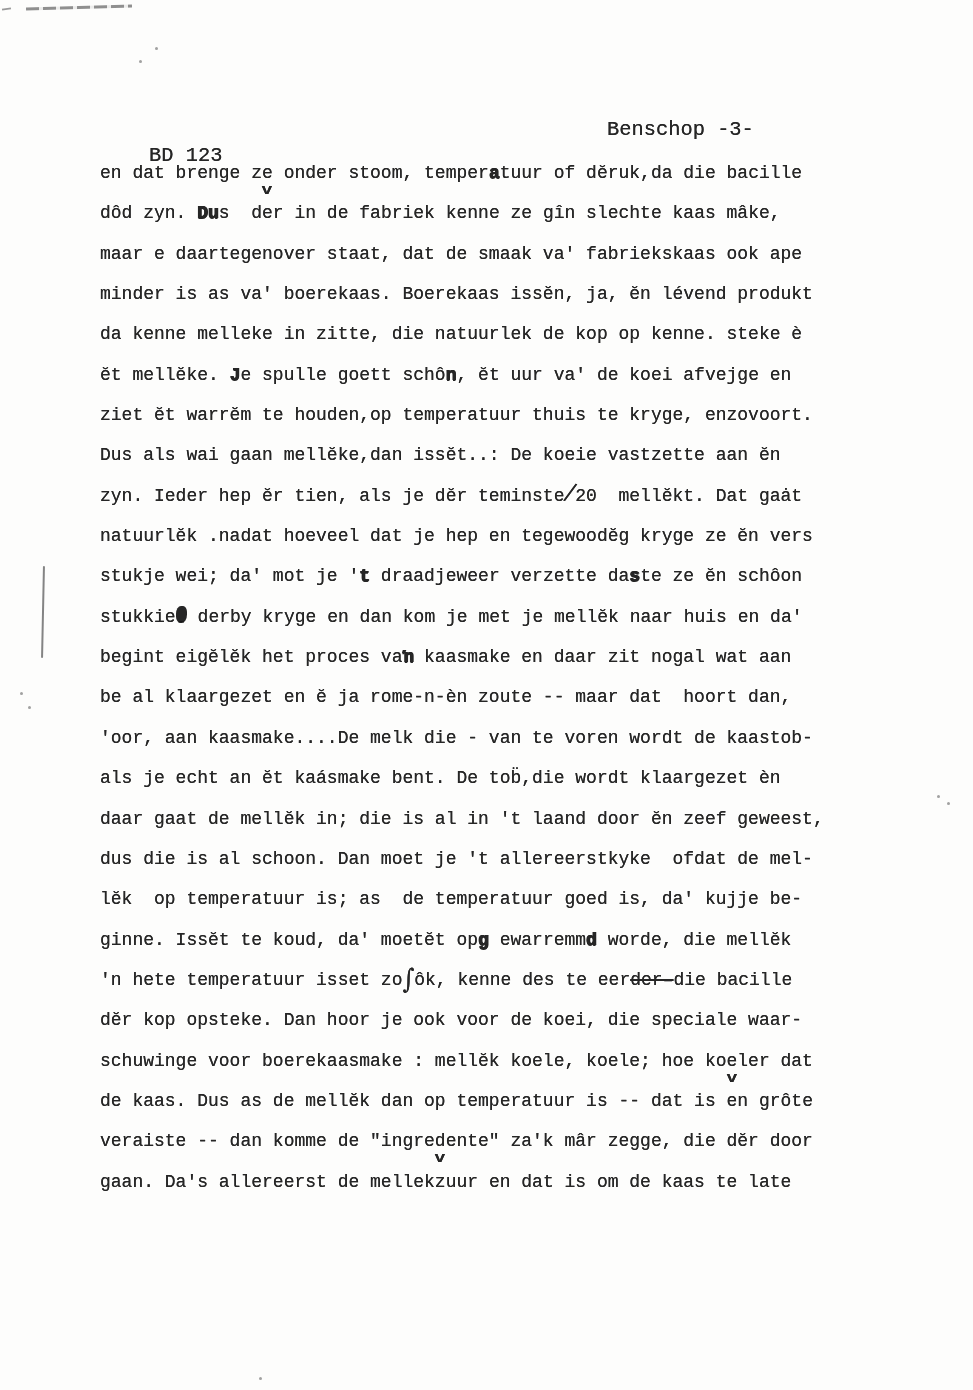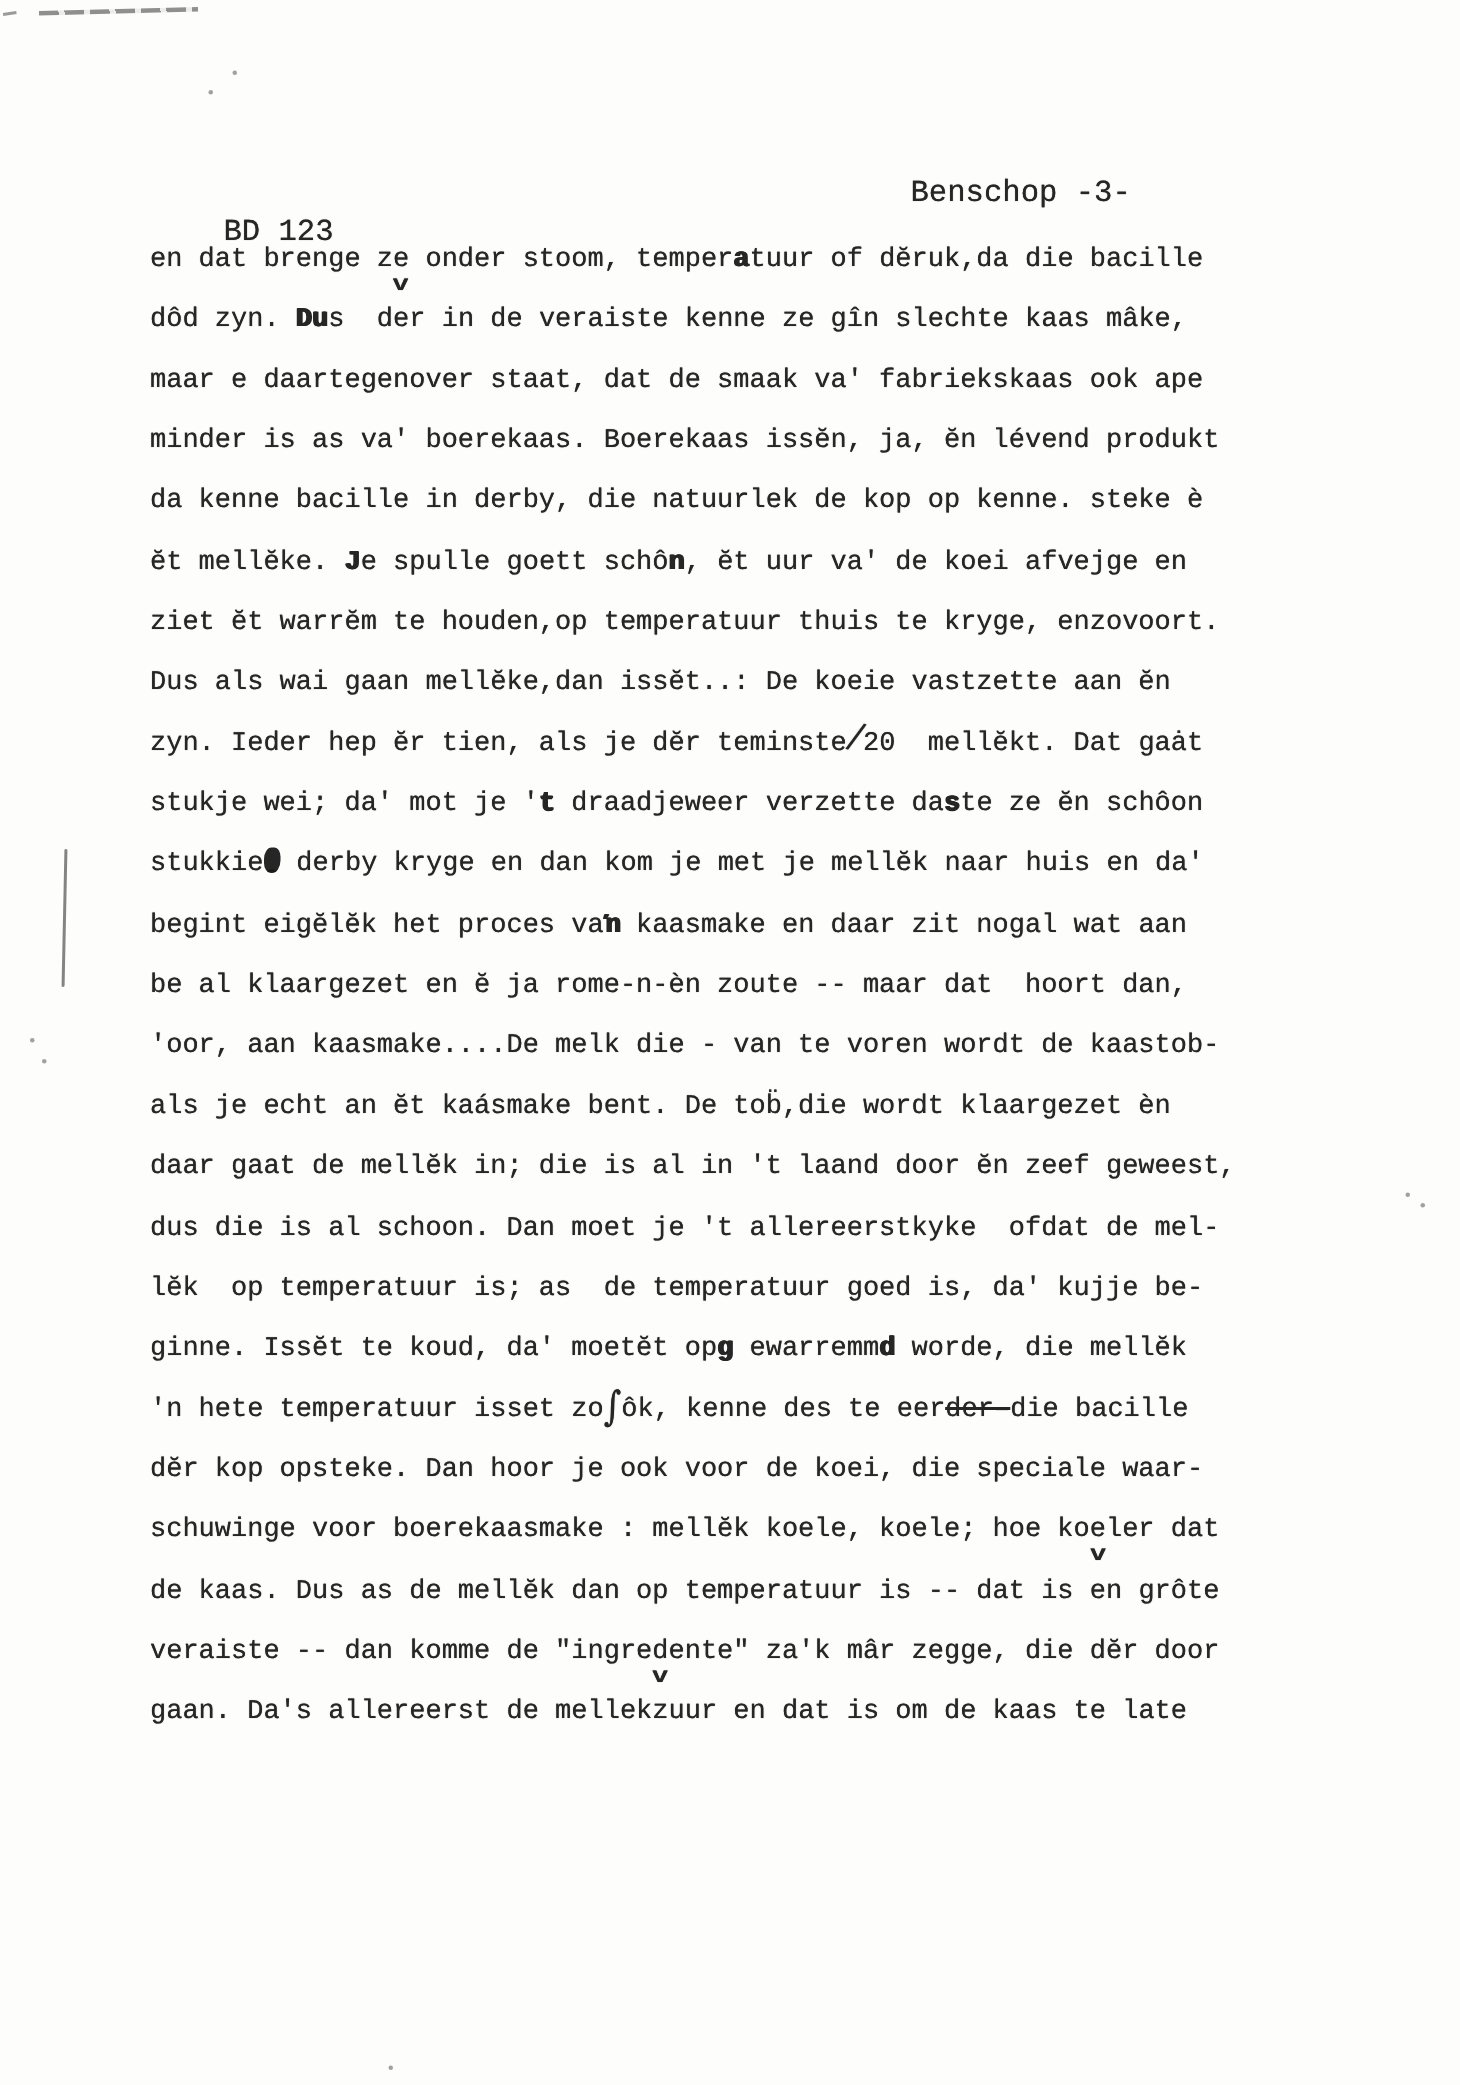--- a/index.html
+++ b/index.html
@@ -131,28 +131,29 @@
   <div class="artifact speck" style="left:937px; top:795px;"></div>
   <div class="artifact speck" style="left:259px; top:1377px;"></div>
 
   <div class="hdr">
     <span>BD 123</span>
     <span class="hdr-right">Benschop -3-</span>
   </div>
 
   <div class="doc-body">
       <div class="line"><span>en dat brenge ze onder stoom, temper</span><span class="ov">a</span><span>tuur of dĕruk,da die bacille</span></div>
-      <div class="line"><span>dôd zyn. </span><span class="ov">Du</span><span>s  d</span><span class="marked"><span class="above">v</span>e</span><span>r in de veraiste kenne ze gîn slechte kaas mâke,</span></div>
+      <div class="line"><span>dôd zyn. </span><span class="ov">Du</span><span>s  d</span><span class="marked"><span class="above">v</span>e</span><span>r in de fabriek kenne ze gîn slechte kaas mâke,</span></div>
       <div class="line"><span>maar e daartegenover staat, dat de smaak va' fabriekskaas ook ape</span></div>
       <div class="line"><span>minder is as va' boerekaas. Boerekaas issĕn, ja, ĕn lévend produkt</span></div>
-      <div class="line"><span>da kenne bacille in derby, die natuurlek de kop op kenne. steke è</span></div>
+      <div class="line"><span>da kenne melleke in zitte, die natuurlek de kop op kenne. steke è</span></div>
       <div class="line"><span>ĕt mellĕke. </span><span class="ov">J</span><span>e spulle goett schô</span><span class="ov">n</span><span>, ĕt uur va' de koei afvejge en</span></div>
       <div class="line"><span>ziet ĕt warrĕm te houden,op temperatuur thuis te kryge, enzovoort.</span></div>
       <div class="line"><span>Dus als wai gaan mellĕke,dan issĕt..: De koeie vastzette aan ĕn</span></div>
       <div class="line"><span>zyn. Ieder hep ĕr tien, als je dĕr teminste</span><span class="slash">/</span><span>20  mellĕkt. Dat gaȧt</span></div>
+      <div class="line"><span>natuurlĕk .nadat hoeveel dat je hep en tegewoodĕg kryge ze ĕn vers</span></div>
       <div class="line"><span>stukje wei; da' mot je '</span><span class="ov">t</span><span> draadjeweer verzette da</span><span class="ov">s</span><span>te ze ĕn schôon</span></div>
       <div class="line"><span>stukkie</span><span class="blot">s</span><span> derby kryge en dan kom je met je mellĕk naar huis en da'</span></div>
       <div class="line"><span>begint eigĕlĕk het proces va</span><span class="ov">ŉ</span><span> kaasmake en daar zit nogal wat aan</span></div>
       <div class="line"><span>be al klaargezet en ĕ ja rome-n-èn zoute -- maar dat  hoort dan,</span></div>
       <div class="line"><span>'oor, aan kaasmake....De melk die - van te voren wordt de kaastob-</span></div>
       <div class="line"><span>als je echt an ĕt kaásmake bent. De tob̈,die wordt klaargezet èn</span></div>
       <div class="line"><span>daar gaat de mellĕk in; die is al in 't laand door ĕn zeef geweest,</span></div>
       <div class="line"><span>dus die is al schoon. Dan moet je 't allereerstkyke  ofdat de mel-</span></div>
       <div class="line"><span>lĕk  op temperatuur is; as  de temperatuur goed is, da' kujje be-</span></div>
       <div class="line"><span>ginne. Issĕt te koud, da' moetĕt op</span><span class="ov">g</span><span> ewarremm</span><span class="ov">d</span><span> worde, die mellĕk</span></div>

